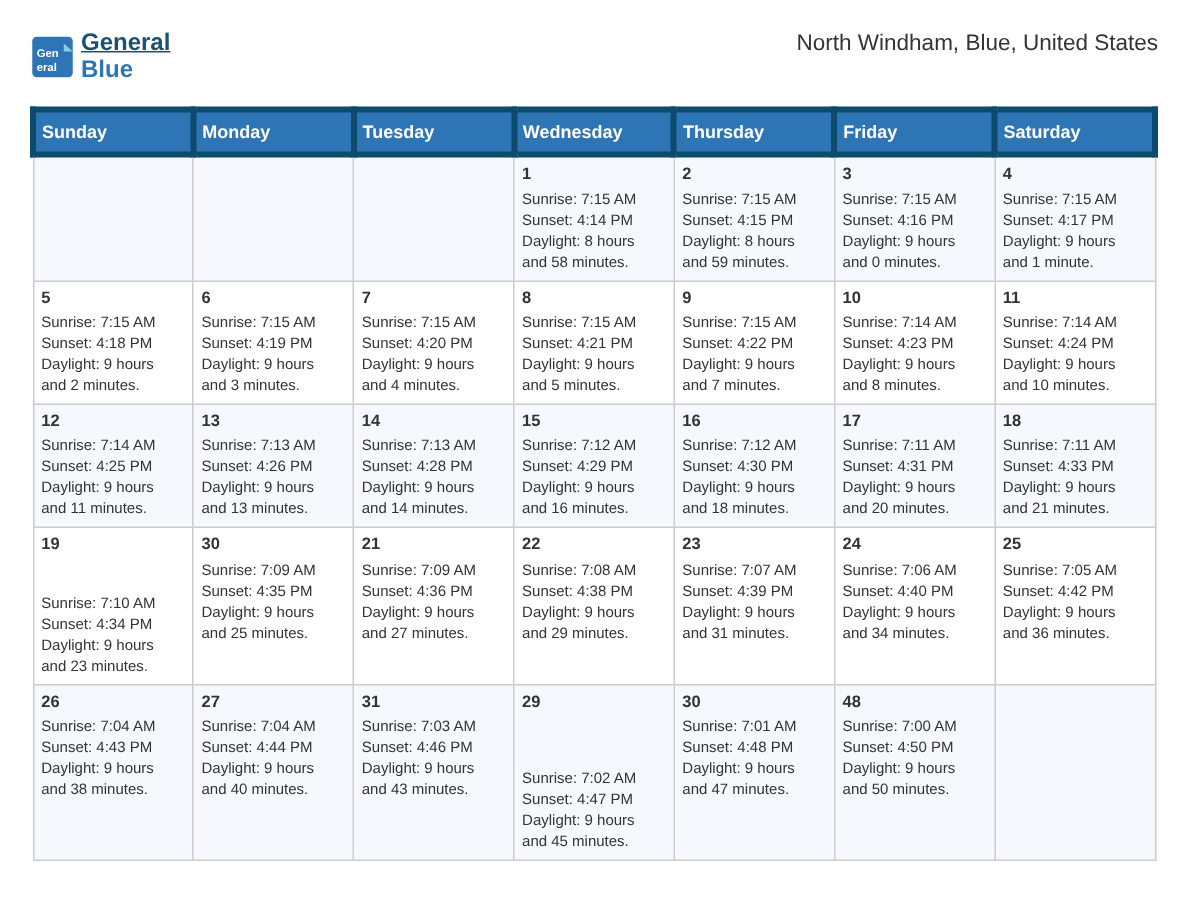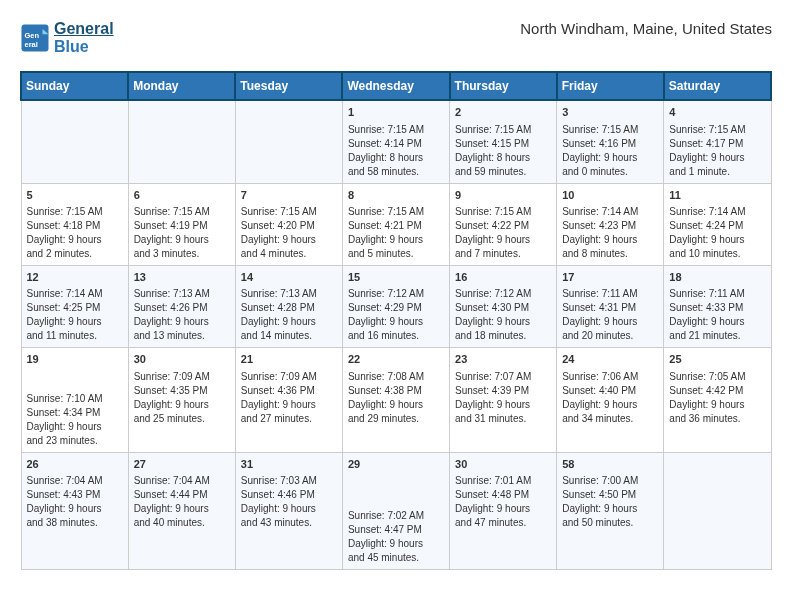--- a/index.html
+++ b/index.html
@@ -44,21 +44,21 @@
     }
     thead tr {
       background-color: #2e75b6;
       color: #fff;
     }
     thead th {
       padding: 6px 4px;
       text-align: left;
       font-weight: bold;
       font-size: 12px;
-      border: 2px solid #0c4a6e;
+      border: 4px solid #0c4a6e;
     }
     tbody tr {
       vertical-align: top;
     }
     tbody td {
       border: 1px solid #ccc;
       padding: 4px 5px;
       min-height: 80px;
       height: 80px;
       color: #333;
@@ -94,21 +94,21 @@
       <text x="6" y="20" font-size="10" fill="white" font-family="Arial" font-weight="bold">Gen</text>
       <text x="6" y="32" font-size="10" fill="white" font-family="Arial" font-weight="bold">eral</text>
       <polygon points="30,8 38,15 30,15" fill="#87ceeb"></polygon>
     </svg>
     <div>
       <div style="font-size:16px;font-weight:bold;color:#1a5276;line-height:1.1;text-decoration:underline;">General</div>
       <div style="font-size:16px;font-weight:bold;color:#2e75b6;line-height:1.1;">Blue</div>
     </div>
   </div>
   <div class="title-area">
-    <div class="location">North Windham, Maine, United States</div>
+    <div class="location">North Windham, Blue, United States</div>
   </div>
 </div>
 
 <table>
   <thead>
     <tr>
     <th>Sunday</th>
         <th>Monday</th>
         <th>Tuesday</th>
         <th>Wednesday</th>
@@ -334,21 +334,21 @@
 and 45 minutes.</div>
         </td>
         <td>
           <span class="day-number">30</span>
           <div class="day-info" style="white-space: pre-line;">Sunrise: 7:01 AM
 Sunset: 4:48 PM
 Daylight: 9 hours
 and 47 minutes.</div>
         </td>
         <td>
-          <span class="day-number">58</span>
+          <span class="day-number">48</span>
           <div class="day-info" style="white-space: pre-line;">Sunrise: 7:00 AM
 Sunset: 4:50 PM
 Daylight: 9 hours
 and 50 minutes.</div>
         </td>
         <td class="empty-cell"></td>
       </tr>
     </tbody>
 </table>
 

